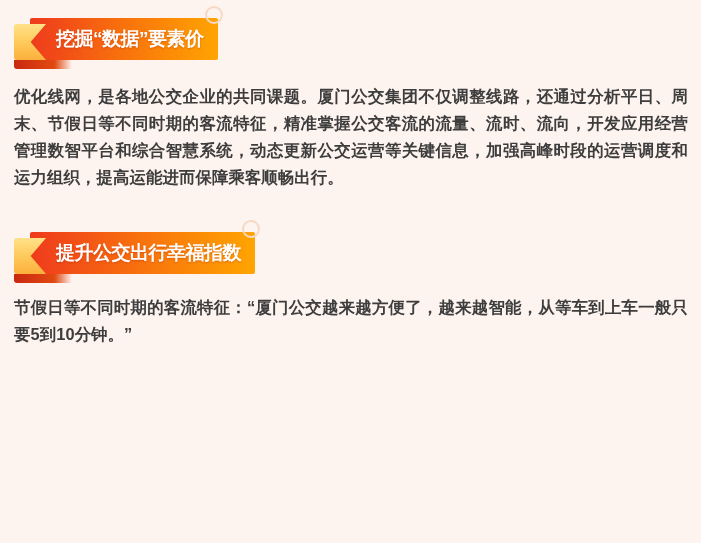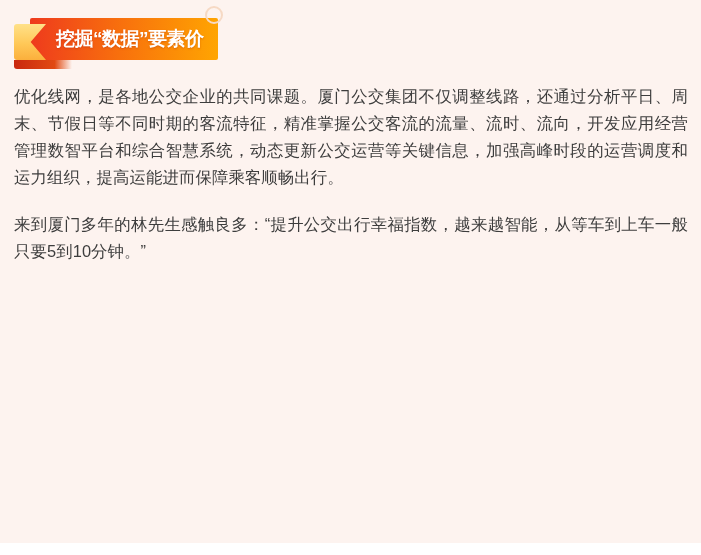--- a/index.html
+++ b/index.html
@@ -77,20 +77,21 @@
   .para-block{margin:0;}
   .para-block.first{margin-top:23px;}
   .para-block.second{margin-top:20px;}
   .para{
     margin:0;
     color:#3d3d3d;
     font-size:16.4px;
     line-height:27px;
     text-align:justify;
     letter-spacing:0.1px;
+    font-weight:bold;
   }
 </style>
 </head>
 <body>
 
 <div class="canvas">
   <div class="content">
 
     <div class="badge-wrap first">
       <span class="ribbon"></span>
@@ -98,19 +99,27 @@
       <div class="badge-body">
         <span class="ring"></span>
         <span class="badge-text">挖掘“数据”要素价</span>
       </div>
     </div>
 
     <div class="para-block first">
       <p class="para">优化线网，是各地公交企业的共同课题。厦门公交集团不仅调整线路，还通过分析平日、周末、节假日等不同时期的客流特征，精准掌握公交客流的流量、流时、流向，开发应用经营管理数智平台和综合智慧系统，动态更新公交运营等关键信息，加强高峰时段的运营调度和运力组织，提高运能进而保障乘客顺畅出行。</p>
     </div>
 
+    <div class="badge-wrap second">
+      <span class="ribbon"></span>
+      <span class="fold"></span>
+      <div class="badge-body">
+        <span class="ring"></span>
+        <span class="badge-text">提升公交出行幸福指数</span>
+      </div>
+    </div>
 
     <div class="para-block second">
-      <p class="para">来到厦门多年的林先生感触良多：“提升公交出行幸福指数，越来越智能，从等车到上车一般只要5到10分钟。”</p>
+      <p class="para">节假日等不同时期的客流特征：“厦门公交越来越方便了，越来越智能，从等车到上车一般只要5到10分钟。”</p>
     </div>
 
   </div>
 </div>
 
 </body></html>

